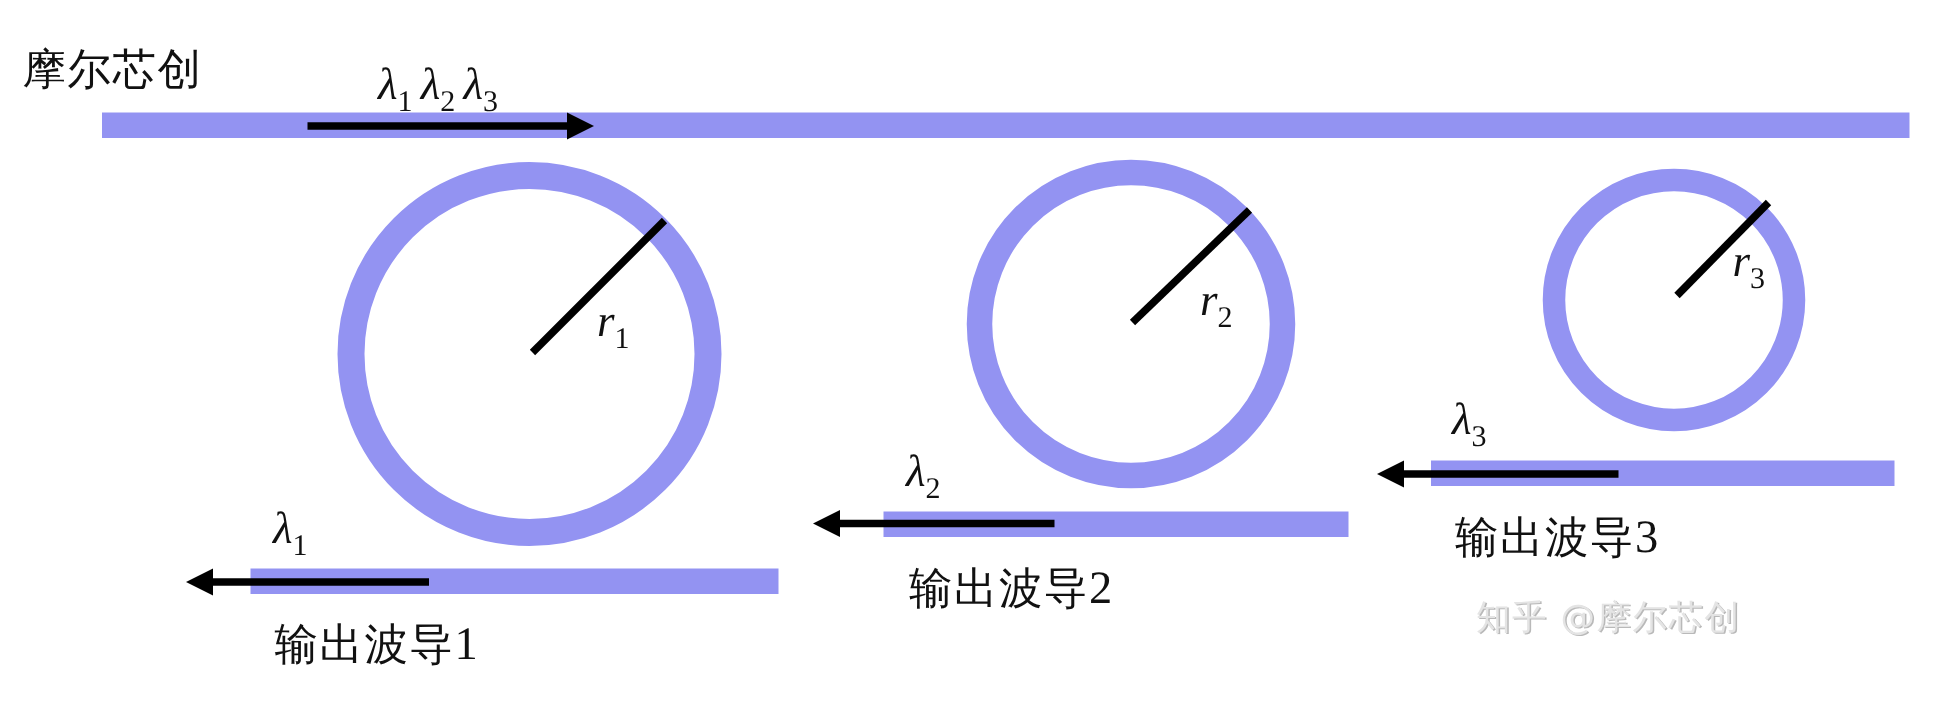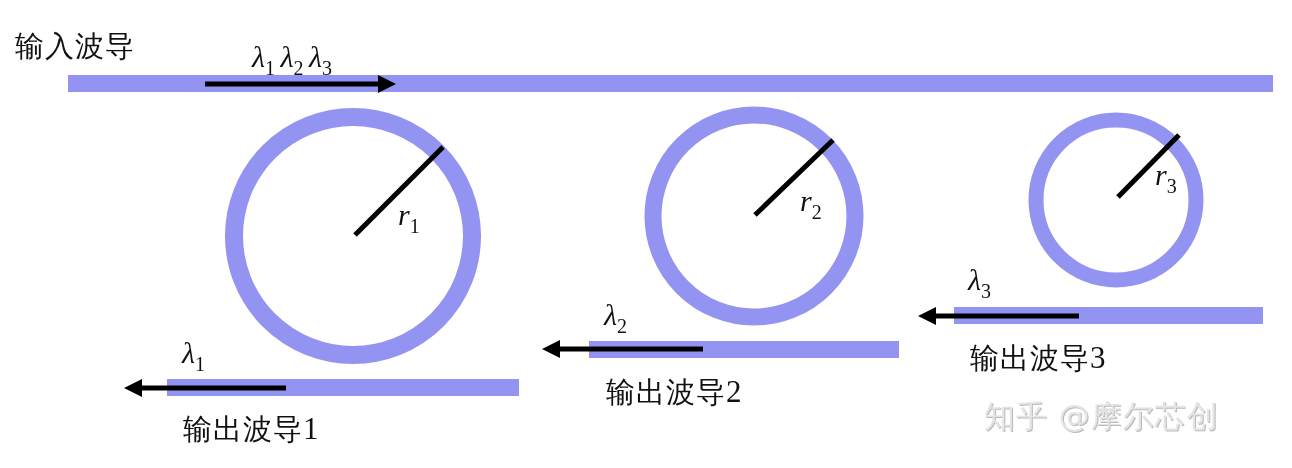--- a/index.html
+++ b/index.html
@@ -6,21 +6,21 @@
   body { width:1292px; height:468px; position:relative; overflow:hidden;
          font-family:"DejaVu Serif", "Liberation Serif", serif; }
   svg { position:absolute; left:0; top:0; }
   .cjk { position:absolute; font-family:"DejaVu Sans", "Liberation Sans", sans-serif;
          color:#111; font-size:29px; line-height:1; white-space:nowrap; letter-spacing:1px; }
   .cjk .num { font-family:"Liberation Serif", "DejaVu Serif", serif; font-size:31px; }
   .math { position:absolute; font-family:"Liberation Serif", "DejaVu Serif", serif;
           font-style:italic; font-size:30px; color:#111; line-height:1; white-space:nowrap; }
   .math sub { font-style:normal; font-size:20px; vertical-align:-8px; }
   .wm { position:absolute; left:984px; top:396px; font-family:"DejaVu Sans", "Liberation Sans", sans-serif;
-        font-size:31px; color:#e4e4e4; text-shadow:1px 1px 0 #b9b9b9; letter-spacing:1px; white-space:nowrap; }
+        font-size:23px; color:#e4e4e4; text-shadow:1px 1px 0 #b9b9b9; letter-spacing:1px; white-space:nowrap; }
 </style>
 </head>
 <body>
 
 <svg width="1292" height="468" viewBox="0 0 1292 468">
   <defs>
     <marker id="ah" markerWidth="10" markerHeight="10" refX="9" refY="5" orient="auto" markerUnits="userSpaceOnUse">
       <path d="M0,0 L10,5 L0,10 z" fill="#000"></path>
     </marker>
   </defs>
@@ -50,21 +50,21 @@
   <g>
     <line x1="703" y1="349" x2="558" y2="349" stroke="#000" stroke-width="5"></line>
     <path d="M560,340 L542,349 L560,358 z" fill="#000"></path>
   </g>
   <g>
     <line x1="1079" y1="316" x2="934" y2="316" stroke="#000" stroke-width="5"></line>
     <path d="M936,307 L918,316 L936,325 z" fill="#000"></path>
   </g>
 </svg>
 
-<div class="cjk" style="left:15px; top:32px;">输入波导</div>
+<div class="cjk" style="left:15px; top:32px;">摩尔芯创</div>
 
 <div class="math" style="left:252px; top:42px;">
   <span><span>λ</span><sub>1</sub></span>
   <span style="margin-left:-2px;"><span>λ</span><sub>2</sub></span>
   <span style="margin-left:-2px;"><span>λ</span><sub>3</sub></span>
 </div>
 
 <div class="math" style="left:398px; top:200px;">
   <span>r</span><sub>1</sub>
 </div>

